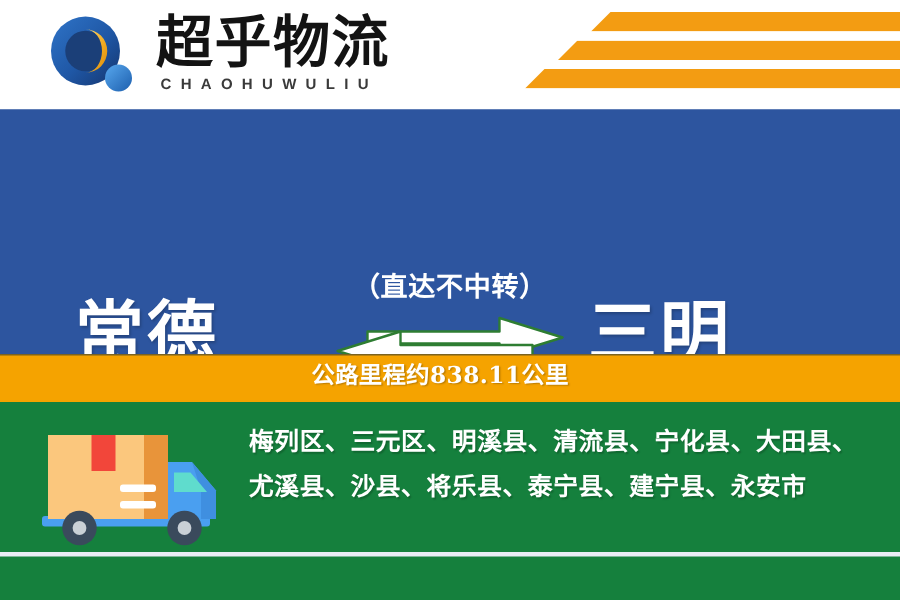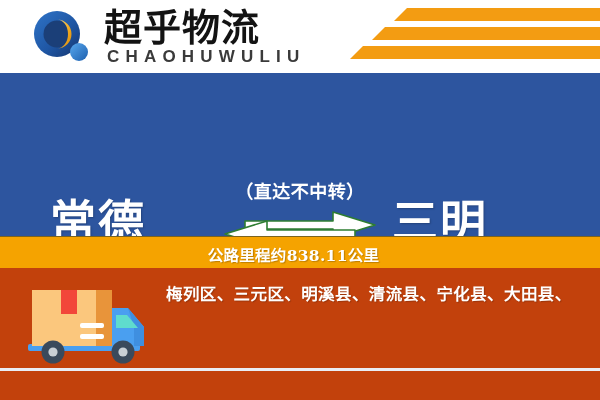--- a/index.html
+++ b/index.html
@@ -22,21 +22,21 @@
   .logo-text-wrap{
     position:absolute;left:104px;top:7px;
   }
   .logo-cn{
     font-family:"DejaVu Sans","Liberation Sans",sans-serif;
     font-size:38px;font-weight:bold;color:#131313;
     letter-spacing:1px;line-height:42px;white-space:nowrap;
   }
   .logo-en{
     font-family:"Liberation Sans",sans-serif;
-    font-size:17px;font-weight:bold;color:#3a3a3a;
+    font-size:10px;font-weight:bold;color:#3a3a3a;
     letter-spacing:6.2px;line-height:14px;
     margin-top:1px;margin-left:3px;white-space:nowrap;
   }
   .stripes{position:absolute;right:0;top:8px;width:250px;height:60px;}
   .stripe{position:absolute;right:0;height:13px;background:#f39c12;}
   .stripe.s1{top:0px;  width:206px; clip-path:polygon(13px 0,100% 0,100% 100%,0 100%);}
   .stripe.s2{top:19px; width:228px; clip-path:polygon(13px 0,100% 0,100% 100%,0 100%);}
   .stripe.s3{top:38px; width:250px; clip-path:polygon(13px 0,100% 0,100% 100%,0 100%);}
 
   
@@ -67,36 +67,36 @@
   .mid-bot{
     font-family:"DejaVu Sans","Liberation Sans",sans-serif;
     font-size:14px;font-weight:bold;color:#ffffff;
     line-height:18px;white-space:nowrap;letter-spacing:.5px;margin-top:4px;
   }
 
   
   .infobar{
     position:absolute;left:0;top:236px;width:600px;height:36px;
     background:#f5a300;
-    display:flex;align-items:center;justify-content:center;
+    display:flex;align-items:flex-start;justify-content:center;
     box-sizing:border-box;
     border-top:1px solid #7b6320;border-bottom:1px solid #7b6320;
   }
   .infobar-text{
     font-family:"DejaVu Serif","Liberation Serif",serif;
     font-size:15.5px;font-weight:bold;color:#ffffff;
     letter-spacing:.3px;white-space:nowrap;
     text-shadow:1px 1px 1px rgba(120,80,0,.45);
   }
   .gap{display:inline-block;width:13px;}
 
   
   .coverage{
     position:absolute;left:0;top:268px;width:600px;height:132px;
-    background:#c2410c;
+    background:#15803d;
   }
   .truck{position:absolute;left:24px;top:14px;width:128px;height:86px;}
   .areas{
     position:absolute;left:166px;top:12px;width:420px;
     font-family:"DejaVu Serif","Liberation Serif",serif;
     font-size:16.5px;font-weight:bold;color:#ffffff;
     line-height:30px;letter-spacing:.4px;
     text-shadow:1px 1px 1px rgba(0,0,0,.2);
   }
   .hrule{
@@ -197,18 +197,19 @@
 
         <circle cx="29" cy="70" r="11.5" fill="#3a4a5c"></circle>
         <circle cx="29" cy="70" r="4.6" fill="#c9d0d6"></circle>
         <circle cx="99" cy="70" r="11.5" fill="#3a4a5c"></circle>
         <circle cx="99" cy="70" r="4.6" fill="#c9d0d6"></circle>
       </svg>
     </div>
 
     <div class="areas">
       <div>梅列区、三元区、明溪县、清流县、宁化县、大田县、</div>
+      <div>尤溪县、沙县、将乐县、泰宁县、建宁县、永安市</div>
     </div>
 
     <div class="hrule"></div>
   </div>
 
 </div>
 
 </body></html>

